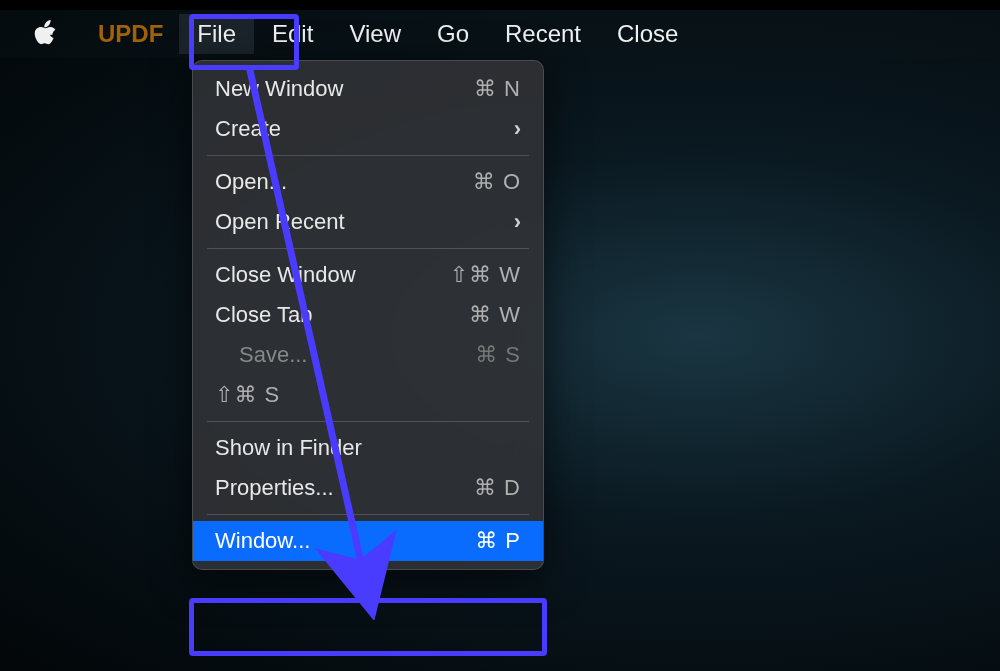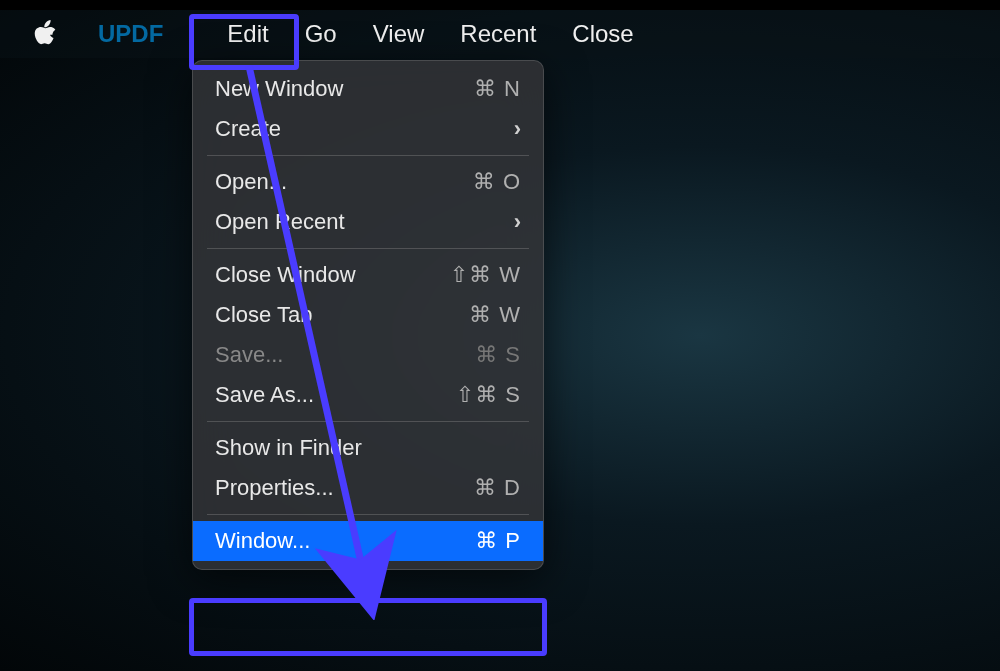--- a/index.html
+++ b/index.html
@@ -42,24 +42,24 @@
       display: flex;
       align-items: center;
       justify-content: center;
     }
     .apple-logo svg {
       width: 26px;
       height: 28px;
       fill: #f0f0f0;
     }
     .app-name {
-      color: #0369a1;
+      color: #a16207;
       font-weight: 700;
       font-size: 24px;
-      margin-right: 46px;
+      margin-right: 16px;
     }
     .menu-item {
       color: #f0f0f0;
       font-size: 24px;
       font-weight: 400;
       padding: 6px 18px;
       cursor: default;
     }
     .menu-item.active {
       background: rgba(40, 50, 58, 0.6);
@@ -81,20 +81,21 @@
       align-items: center;
       justify-content: space-between;
       padding: 6px 22px;
       color: #e8e8e8;
       font-size: 22px;
       cursor: default;
       min-height: 40px;
     }
     .dropdown-item.disabled {
       color: #888;
+      margin-left: 24px;
     }
     .dropdown-item.selected {
       background: #0a6cff;
       color: #fff;
     }
     .dropdown-item .label {
       flex: 1;
     }
     .dropdown-item .shortcut {
       color: #b0b0b0;
@@ -152,23 +153,24 @@
 
 <div class="top-black"></div>
 
 <div class="menubar">
   <div class="apple-logo">
     <svg viewBox="0 0 20 24">
       <path d="M16.4 12.7c0-2.9 2.4-4.3 2.5-4.4-1.4-2-3.5-2.3-4.2-2.3-1.8-.2-3.5 1.1-4.4 1.1-.9 0-2.3-1-3.8-1C4 6.1 1.2 7.9 1.2 11.6c0 1.1.2 2.3.6 3.5.6 1.6 2.6 5.6 4.8 5.6 1 0 1.8-.7 3.1-.7 1.3 0 2 .7 3.1.7 2.2 0 4-3.6 4.5-5.2-2.9-1.3-2.9-2.8-2.9-2.8zM13.3 4.4C14.3 3.2 14.9 1.6 14.8 0c-1.4.1-3 .9-4 2.1-.9 1-1.6 2.7-1.4 4.2 1.5.1 3-.8 3.9-1.9z"></path>
     </svg>
   </div>
   <div class="app-name">UPDF</div>
+  <div class="menu-item active">File</div>
   <div class="menu-item">Edit</div>
+  <div class="menu-item">View</div>
   <div class="menu-item">Go</div>
-  <div class="menu-item">View</div>
   <div class="menu-item">Recent</div>
   <div class="menu-item">Close</div>
 </div>
 
 <div class="dropdown">
 
   <div class="dropdown-item">
     <span class="label">New Window</span>
     <span class="shortcut">⌘ N</span>
   </div>
@@ -194,21 +196,20 @@
   </div>
   <div class="dropdown-item">
     <span class="label">Close Tab</span>
     <span class="shortcut">⌘ W</span>
   </div>
   <div class="dropdown-item disabled">
     <span class="label">Save...</span>
     <span class="shortcut">⌘ S</span>
   </div>
   <div class="dropdown-item">
-    <span class="label">Save As...</span>
     <span class="shortcut">⇧⌘ S</span>
   </div>
   <div class="divider"></div>
 
   <div class="dropdown-item">
     <span class="label">Show in Finder</span>
   </div>
   <div class="dropdown-item">
     <span class="label">Properties...</span>
     <span class="shortcut">⌘ D</span>

